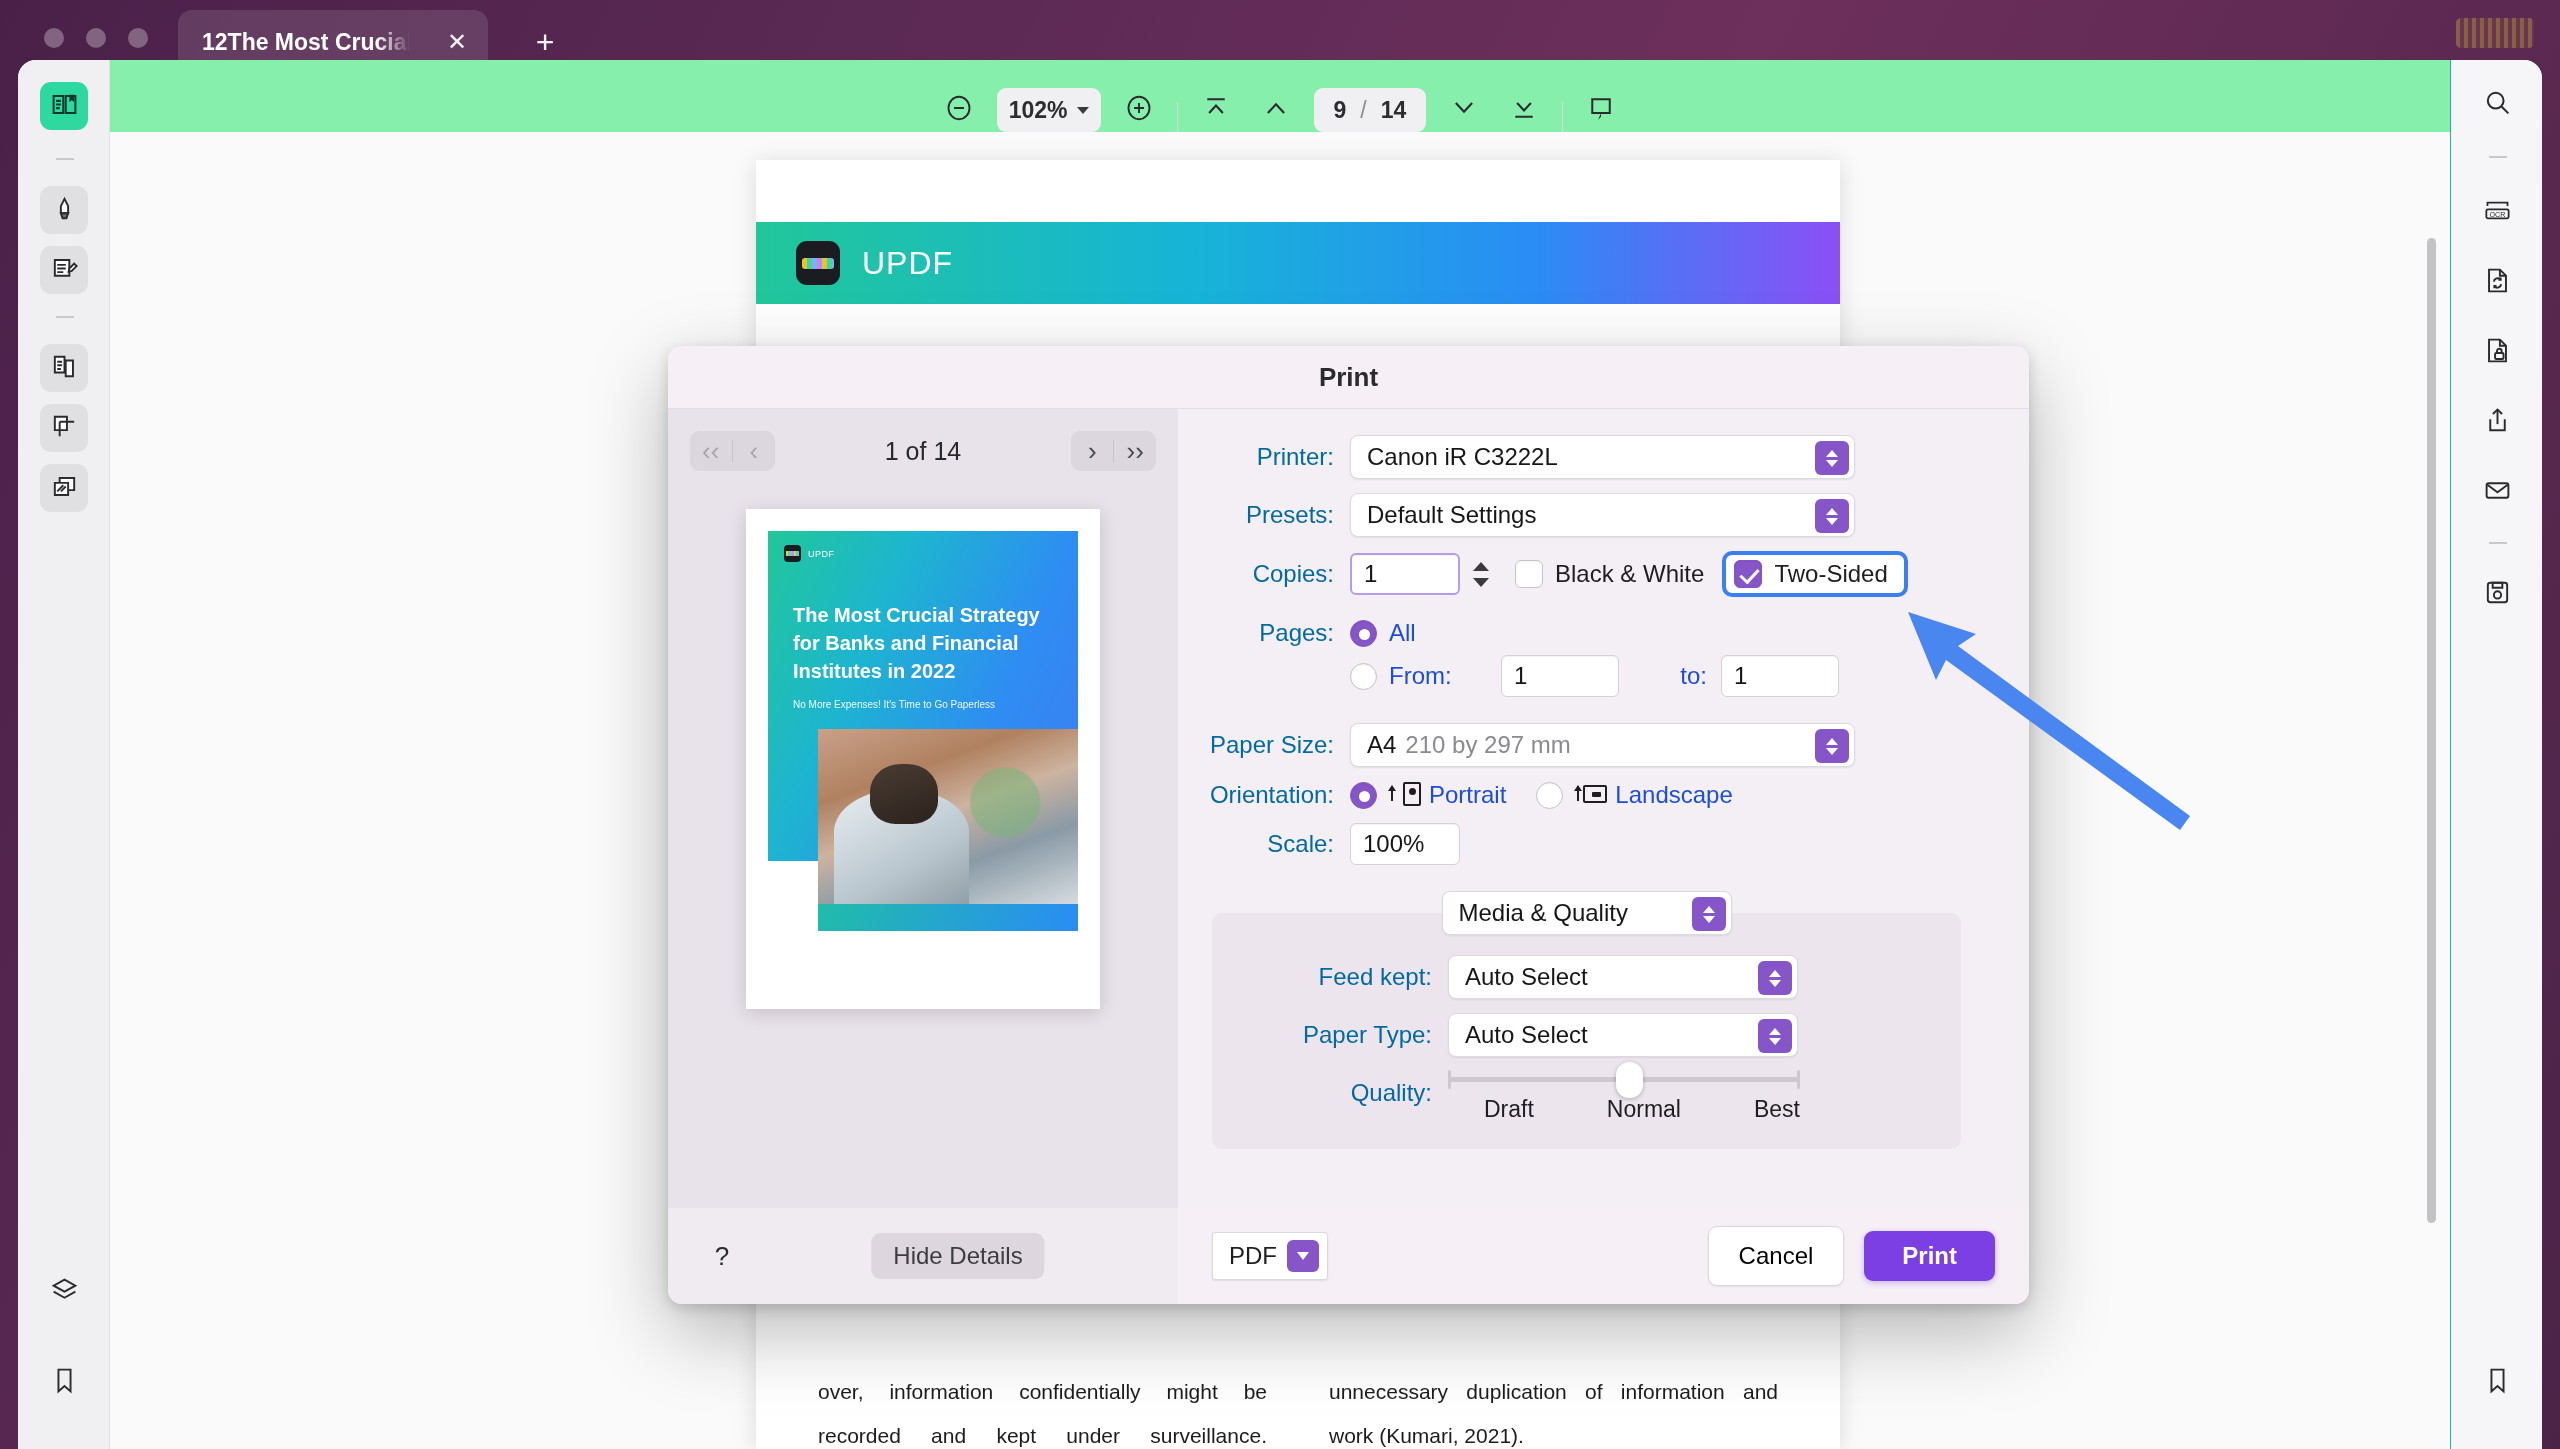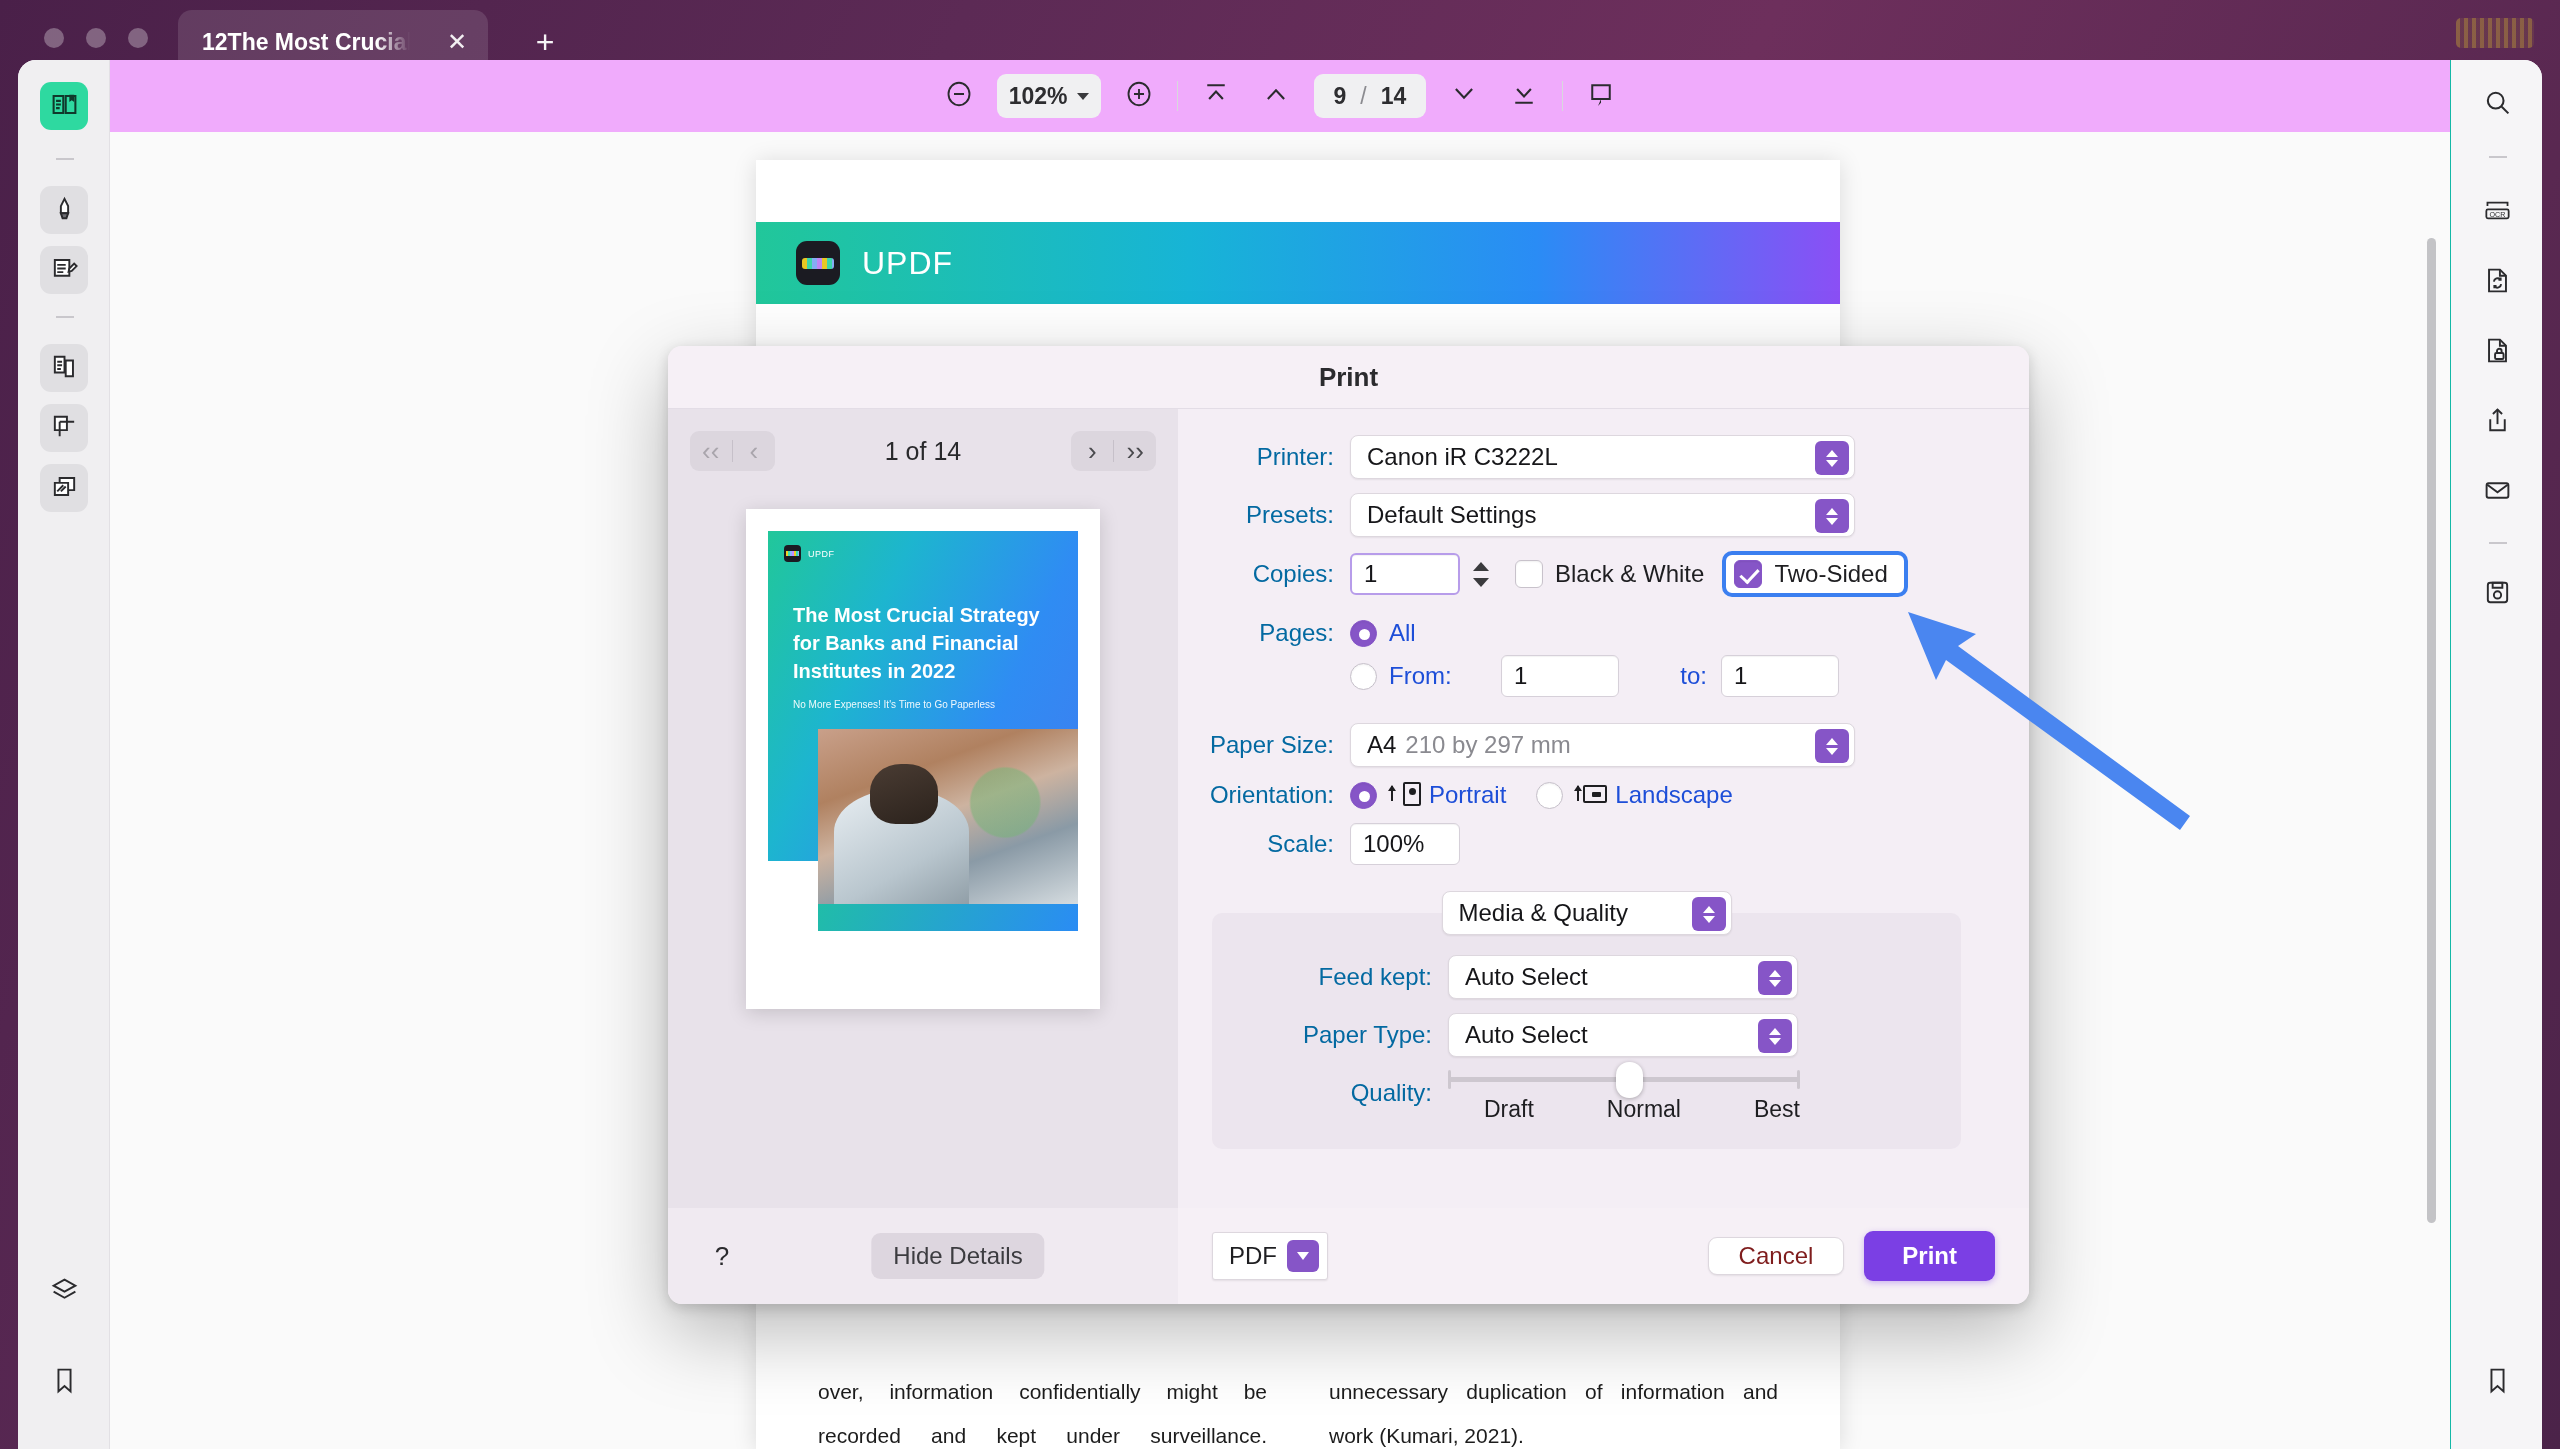--- a/index.html
+++ b/index.html
@@ -87,22 +87,22 @@
   .rail-btn svg { width: 29px; height: 29px; }
   .rail-sep {
     position: absolute; left: 38px; width: 18px; height: 2px;
     background: #c9c7cc;
   }
   .rail-right .rail-btn { left: 22px; }
 
   
   .toolbar {
     position: absolute; top: 0; left: 92px; right: 92px; height: 72px;
-    background: #f0abfc;
-    display: flex; align-items: center; justify-content: center; gap: 16px;
+    background: #86efac;
+    display: flex; align-items: flex-end; justify-content: center; gap: 16px;
   }
   .tb-ico {
     width: 44px; height: 44px; border-radius: 8px;
     display: flex; align-items: center; justify-content: center; cursor: pointer;
   }
   .tb-ico svg { width: 30px; height: 30px; }
   .tb-pill {
     height: 44px; min-width: 98px; padding: 0 12px; border-radius: 9px;
     background: #f0f0f2; display: flex; align-items: center; justify-content: center;
     gap: 9px; cursor: pointer;
@@ -406,23 +406,23 @@
   .pdfbtn .t { font-size: 24px; color: #1e1e21; }
   .pdfbtn .c {
     width: 32px; height: 32px; border-radius: 6px; background: #8655c7;
     display: flex; align-items: center; justify-content: center;
   }
   .pdfbtn .c::after {
     content:""; width:0;height:0;border-left:6px solid transparent;
     border-right:6px solid transparent; border-top:8px solid #fff;
   }
   .btn-cancel {
-    margin-left: auto; height: 38px; padding: 13px 30px; border-radius: 9px;
+    margin-left: auto; height: 60px; padding: 13px 30px; border-radius: 9px;
     background: #fff; border: 1px solid #ddd7de; display: flex; align-items: center;
-    font-size: 24px; color: #7f1d1d; cursor: pointer;
+    font-size: 24px; color: #000000; cursor: pointer;
     box-shadow: 0 1px 2px rgba(0,0,0,.08);
   }
   .btn-print {
     margin-left: 20px; height: 50px; padding: 0 38px; border-radius: 9px;
     background: #7b3fe4; display: flex; align-items: center;
     font-size: 24px; color: #fff; font-weight: 600; cursor: pointer;
     box-shadow: 0 2px 6px rgba(123,63,228,.35);
   }
 
   

